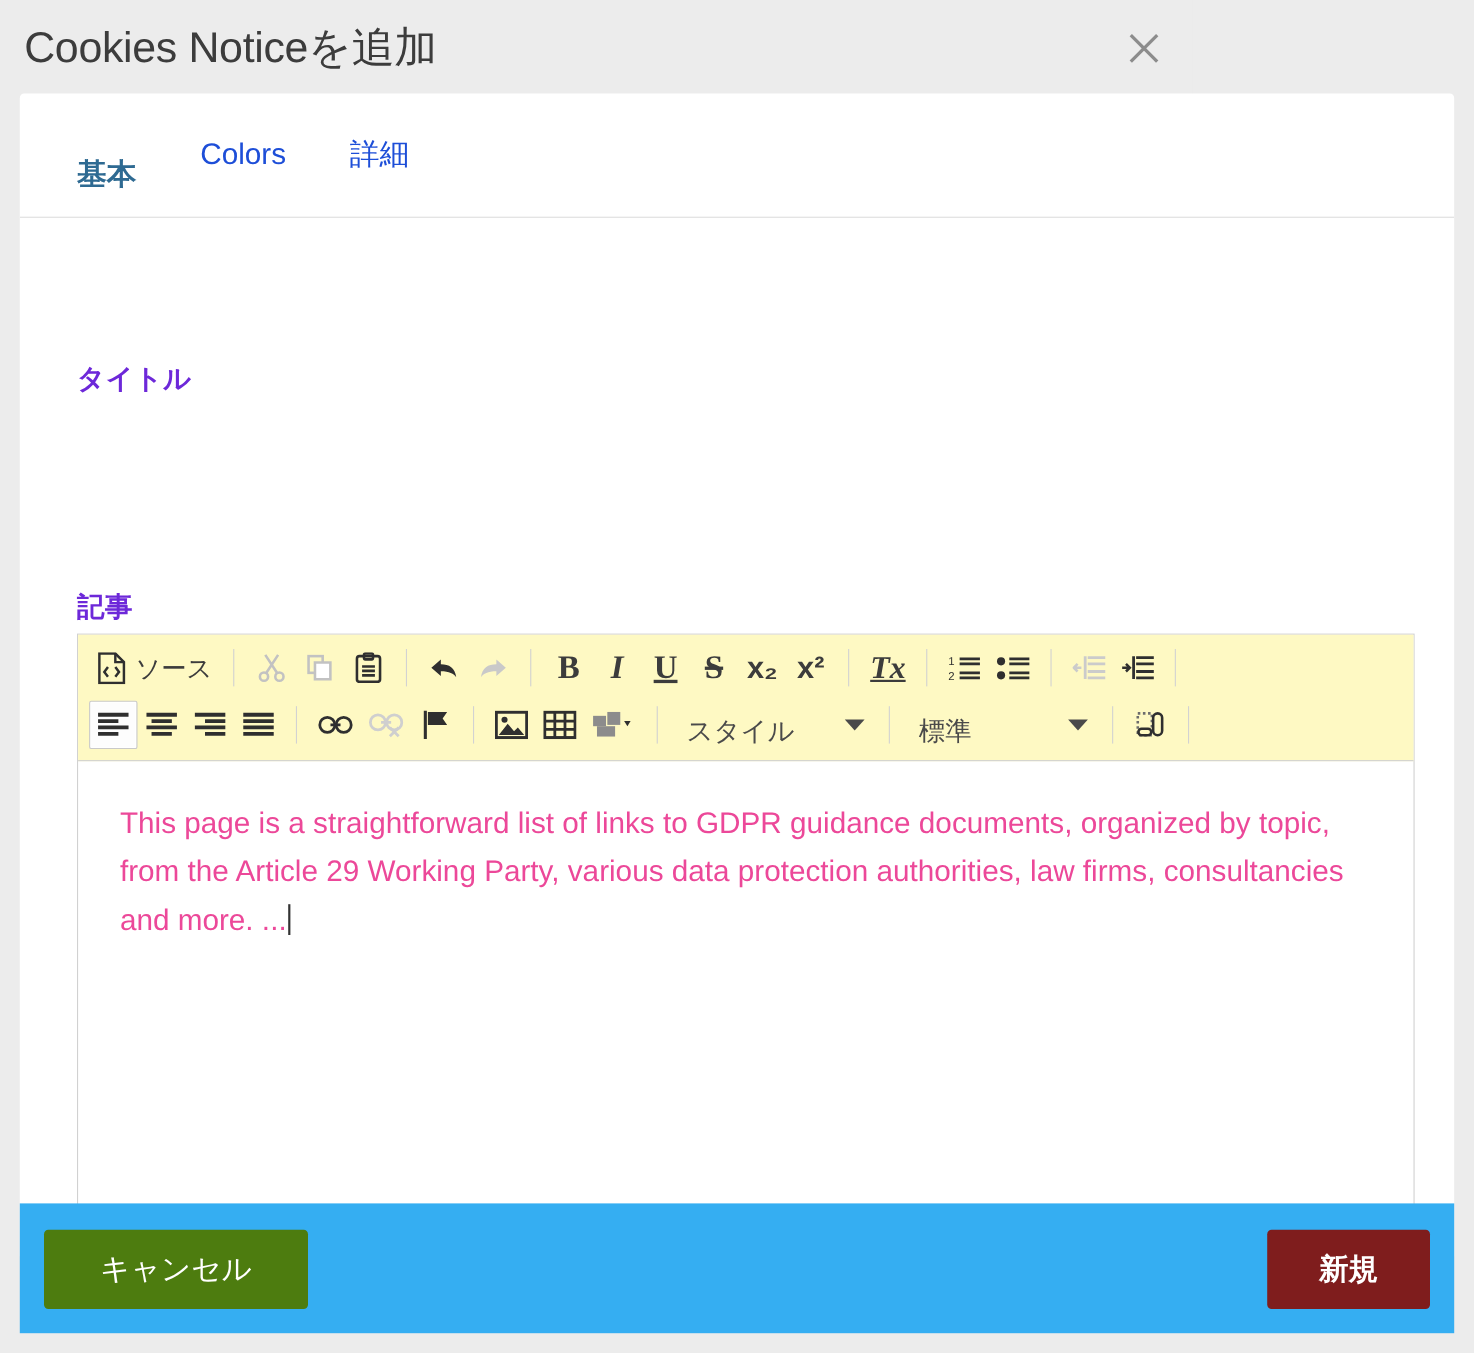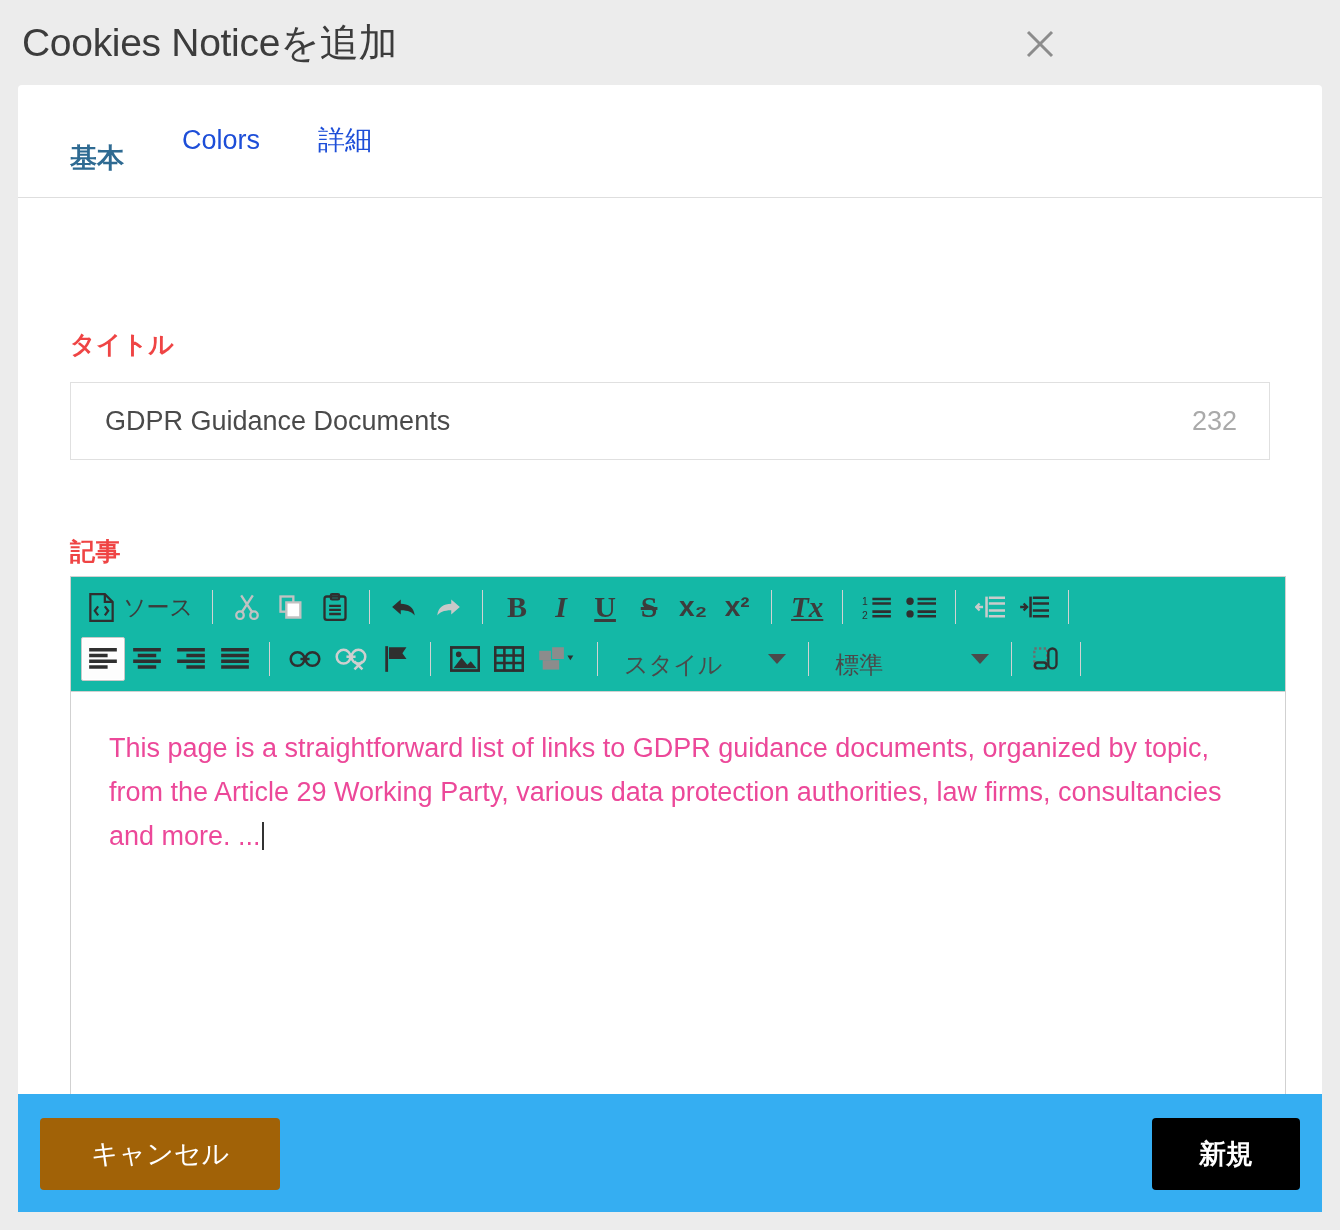--- a/index.html
+++ b/index.html
@@ -72,21 +72,21 @@
     color: #2e6a92;
     font-weight: 700;
     margin-top: 36px;
   }
 
   
   .field-label {
     position: absolute;
     font-size: 25px;
     font-weight: 700;
-    color: #ef4444;
+    color: #6d28d9;
     letter-spacing: 0.5px;
   }
   #title-label { left: 52px; top: 243px; }
 
   #title-input-wrap {
     position: absolute;
     left: 52px; top: 297px;
     width: 1200px; height: 78px;
     border: 1px solid #e0e0e0;
     background: #fff;
@@ -115,21 +115,21 @@
   #body-label { left: 52px; top: 437px; margin-top: 13px; }
 
   #editor {
     position: absolute;
     left: 52px; top: 491px;
     width: 1216px; height: 620px;
     border: 1px solid #d1d1d1;
     background: #fff;
   }
   #toolbar {
-    background: #14b8a6;
+    background: #fef9c3;
     border-bottom: 1px solid #d1d1d1;
     padding: 4px 6px 6px 10px;
   }
   .trow {
     display: flex;
     align-items: center;
     height: 52px;
   }
   .tbtn {
     height: 44px;
@@ -216,32 +216,32 @@
   #footer {
     position: absolute;
     left: 18px; top: 1094px;
     width: 1304px; height: 118px;
     background: #35aef2;
   }
   #cancel-button {
     position: absolute;
     left: 22px; top: 24px;
     width: 240px; height: 72px;
-    background: #a16207;
+    background: #4d7c0f;
     border: 0; border-radius: 4px;
     color: #ffffff;
     font-family: inherit;
     font-size: 27px;
     cursor: pointer;
   }
   #submit-button {
     position: absolute;
     right: 22px; top: 24px;
     width: 148px; height: 72px;
-    background: #000000;
+    background: #7f1d1d;
     border: 0; border-radius: 4px;
     color: #ffffff;
     font-family: inherit;
     font-size: 27px;
     font-weight: 700;
     cursor: pointer;
   }
 </style>
 </head>
 <body>
@@ -261,24 +261,20 @@
   <div id="modal-body">
 
     <div id="tabs">
       <div class="tab active">基本</div>
       <div class="tab">Colors</div>
       <div class="tab">詳細</div>
     </div>
 
     <div class="field-label" id="title-label">タイトル</div>
 
-    <div id="title-input-wrap">
-      <input id="title-input" type="text" value="GDPR Guidance Documents" style="">
-      <span id="title-counter">232</span>
-    </div>
 
     <div class="field-label" id="body-label">記事</div>
 
     <div id="editor">
 
       <div id="toolbar">
 
         <div class="trow">
 
           <div class="tbtn">

